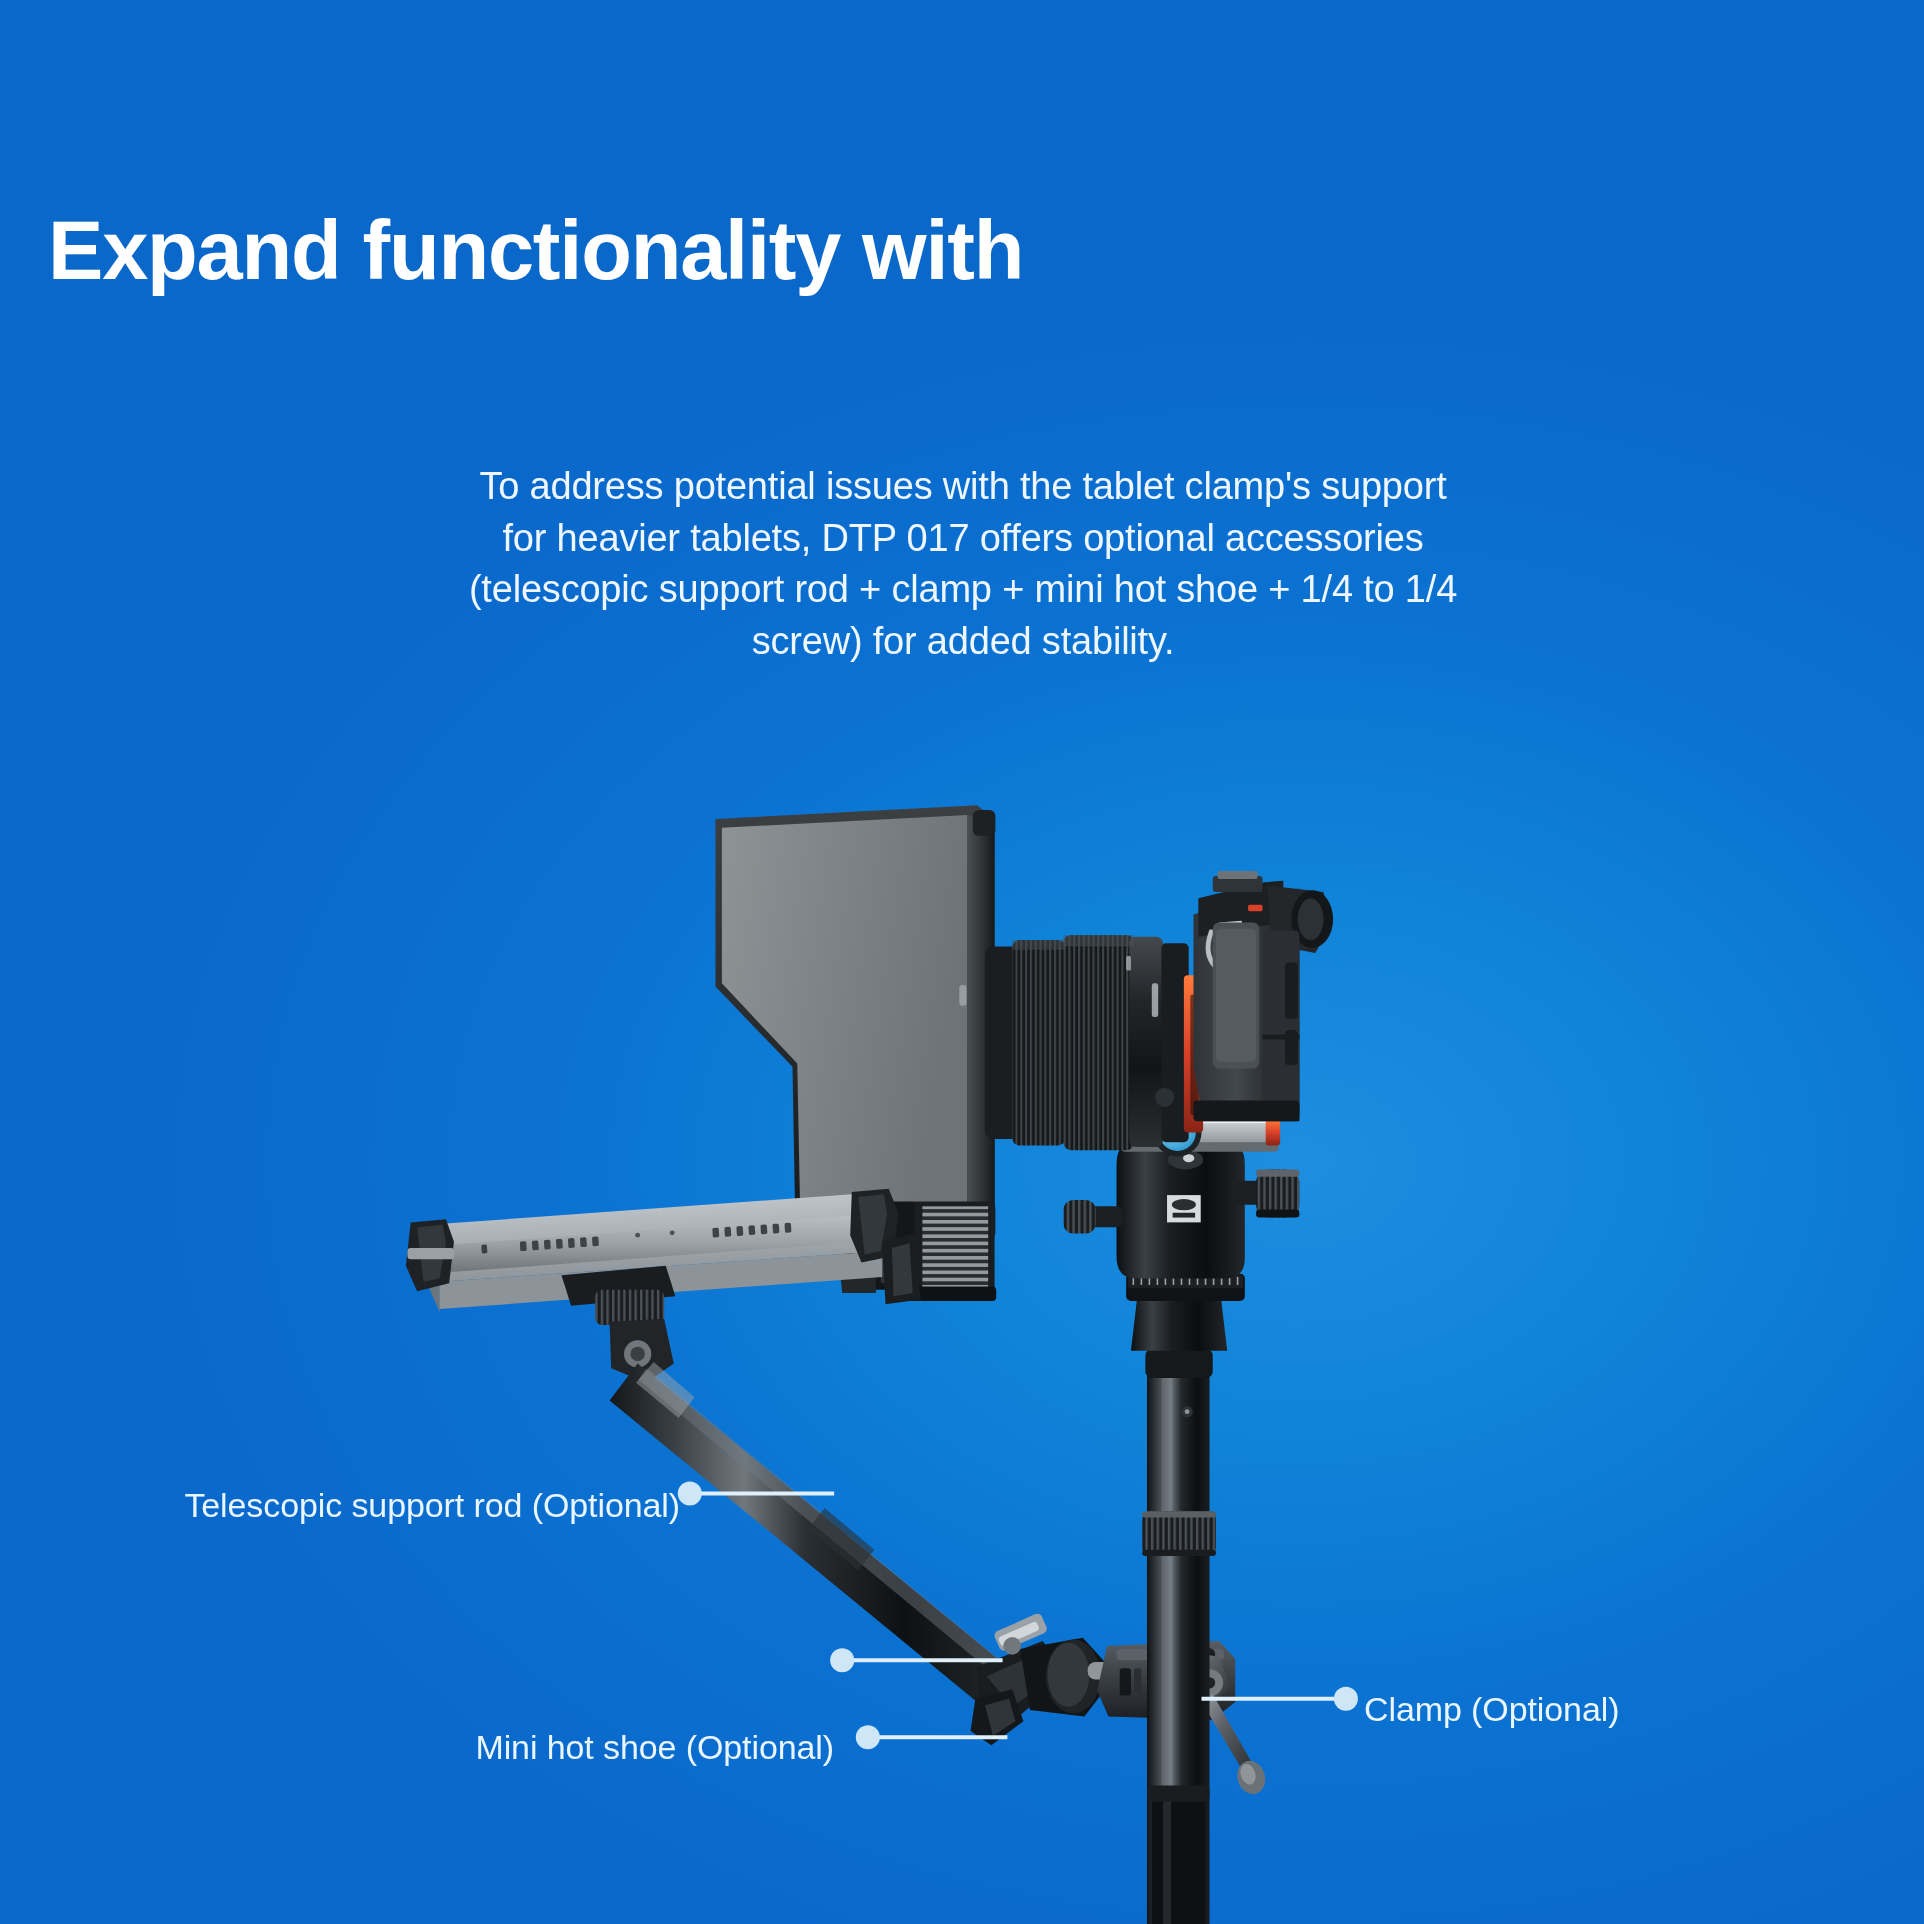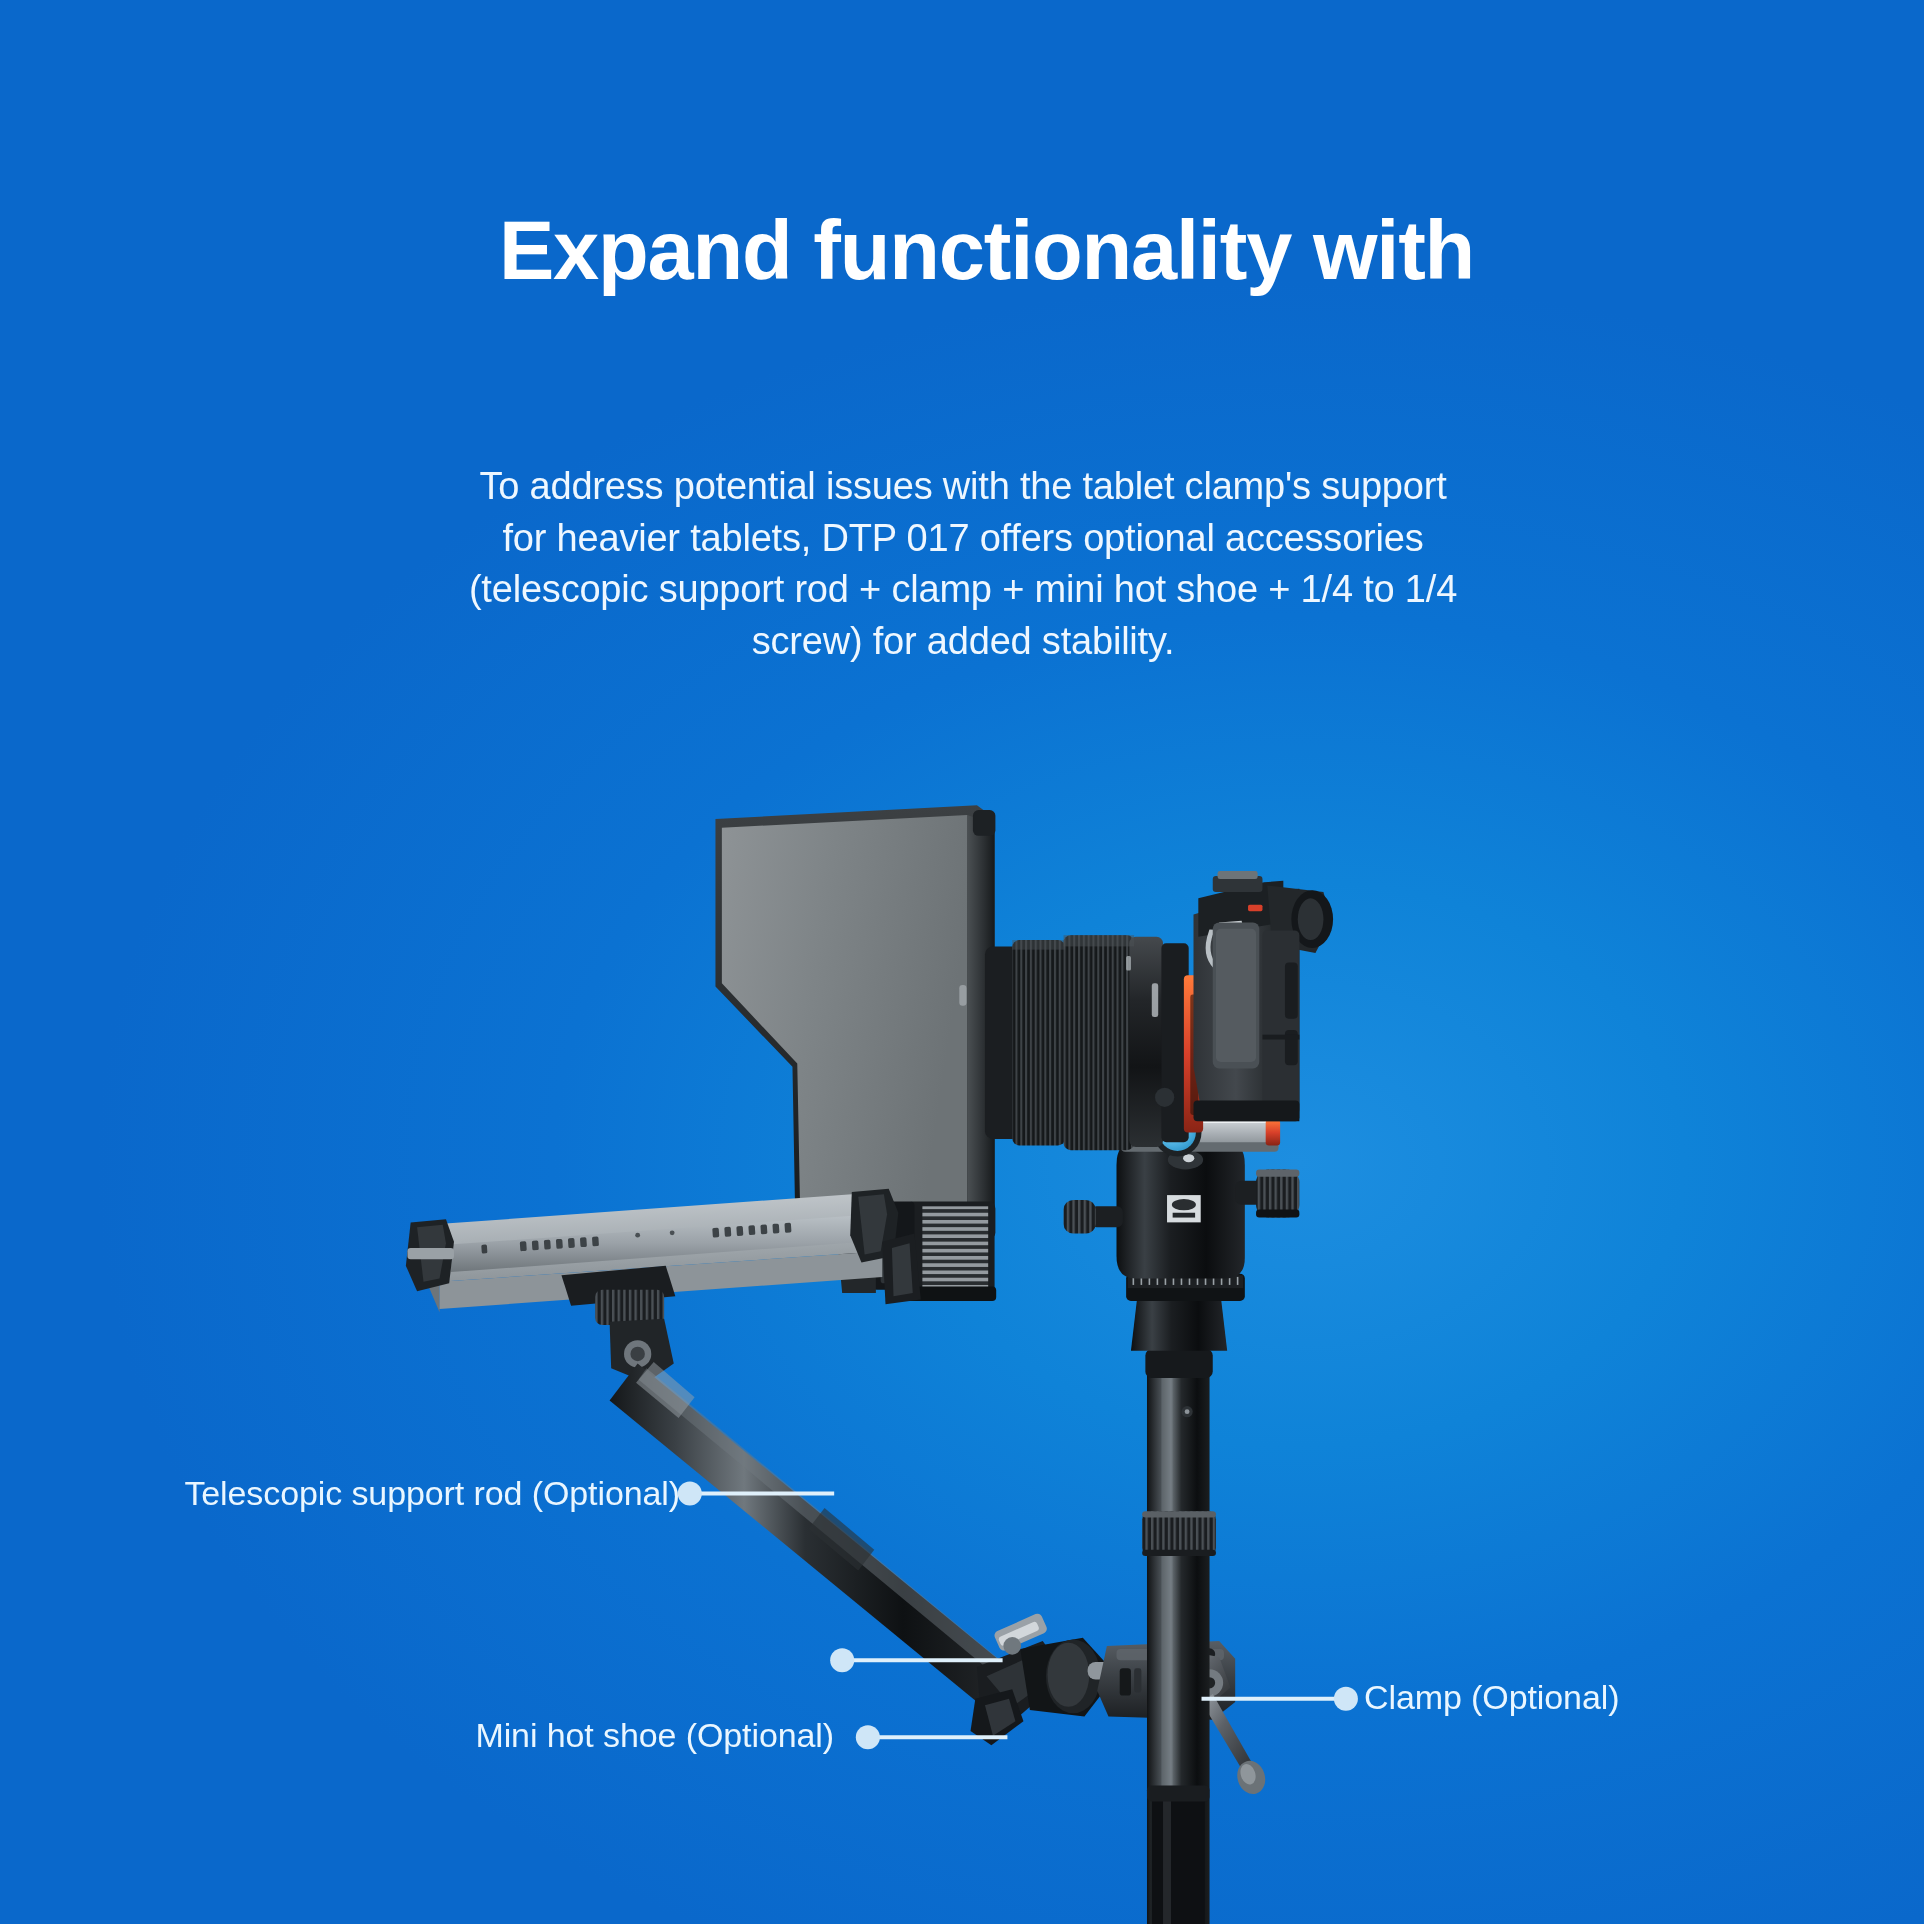--- a/index.html
+++ b/index.html
@@ -11,38 +11,39 @@
   #stage{
     position:relative;width:1925px;height:1925px;
     background:
       radial-gradient(ellipse 1203px 882px at 1299px 1163px, #1d8ee0 0%, #0f83d8 32%, #0b72d2 62%, #0a68cb 100%),
       linear-gradient(160deg,#0d74d4 0%, #0b6ccd 100%);
     overflow:hidden;
   }
   
   .headline{
     position:absolute;left:0;right:0;top:146px;
-    text-align:center;color:#ffffff;
+    color:#ffffff;
     font-size:83px;font-weight:700;line-height:1.18;
     letter-spacing:-1.2px;
     margin-left:48px;
   }
   .headline span{display:block;}
   .subtext{
     position:absolute;left:257px;width:1412px;top:423px;
     text-align:center;color:#eef7ff;
     font-size:38px;font-weight:400;line-height:1.36;
     letter-spacing:-0.2px;
   }
   .subtext span{display:block;}
   
   .callout{
     position:absolute;color:#e9f6ff;
     font-size:34px;font-weight:400;white-space:nowrap;
     letter-spacing:-0.1px;
+    margin-top:12px;
   }
   .callout.right-align{text-align:right;}
   #co-rod{left:119px;top:1474px;width:561px;}
   #co-screw{left:401px;top:1639px;width:433px;}
   #co-shoe{left:449px;top:1716px;width:385px;}
   #co-clamp{left:1364px;top:1678px;}
   .leaderlayer{position:absolute;left:0;top:0;width:1925px;height:1925px;pointer-events:none;}
   .photo{position:absolute;left:0;top:0;width:1925px;height:1925px;}
 </style>
 </head>

